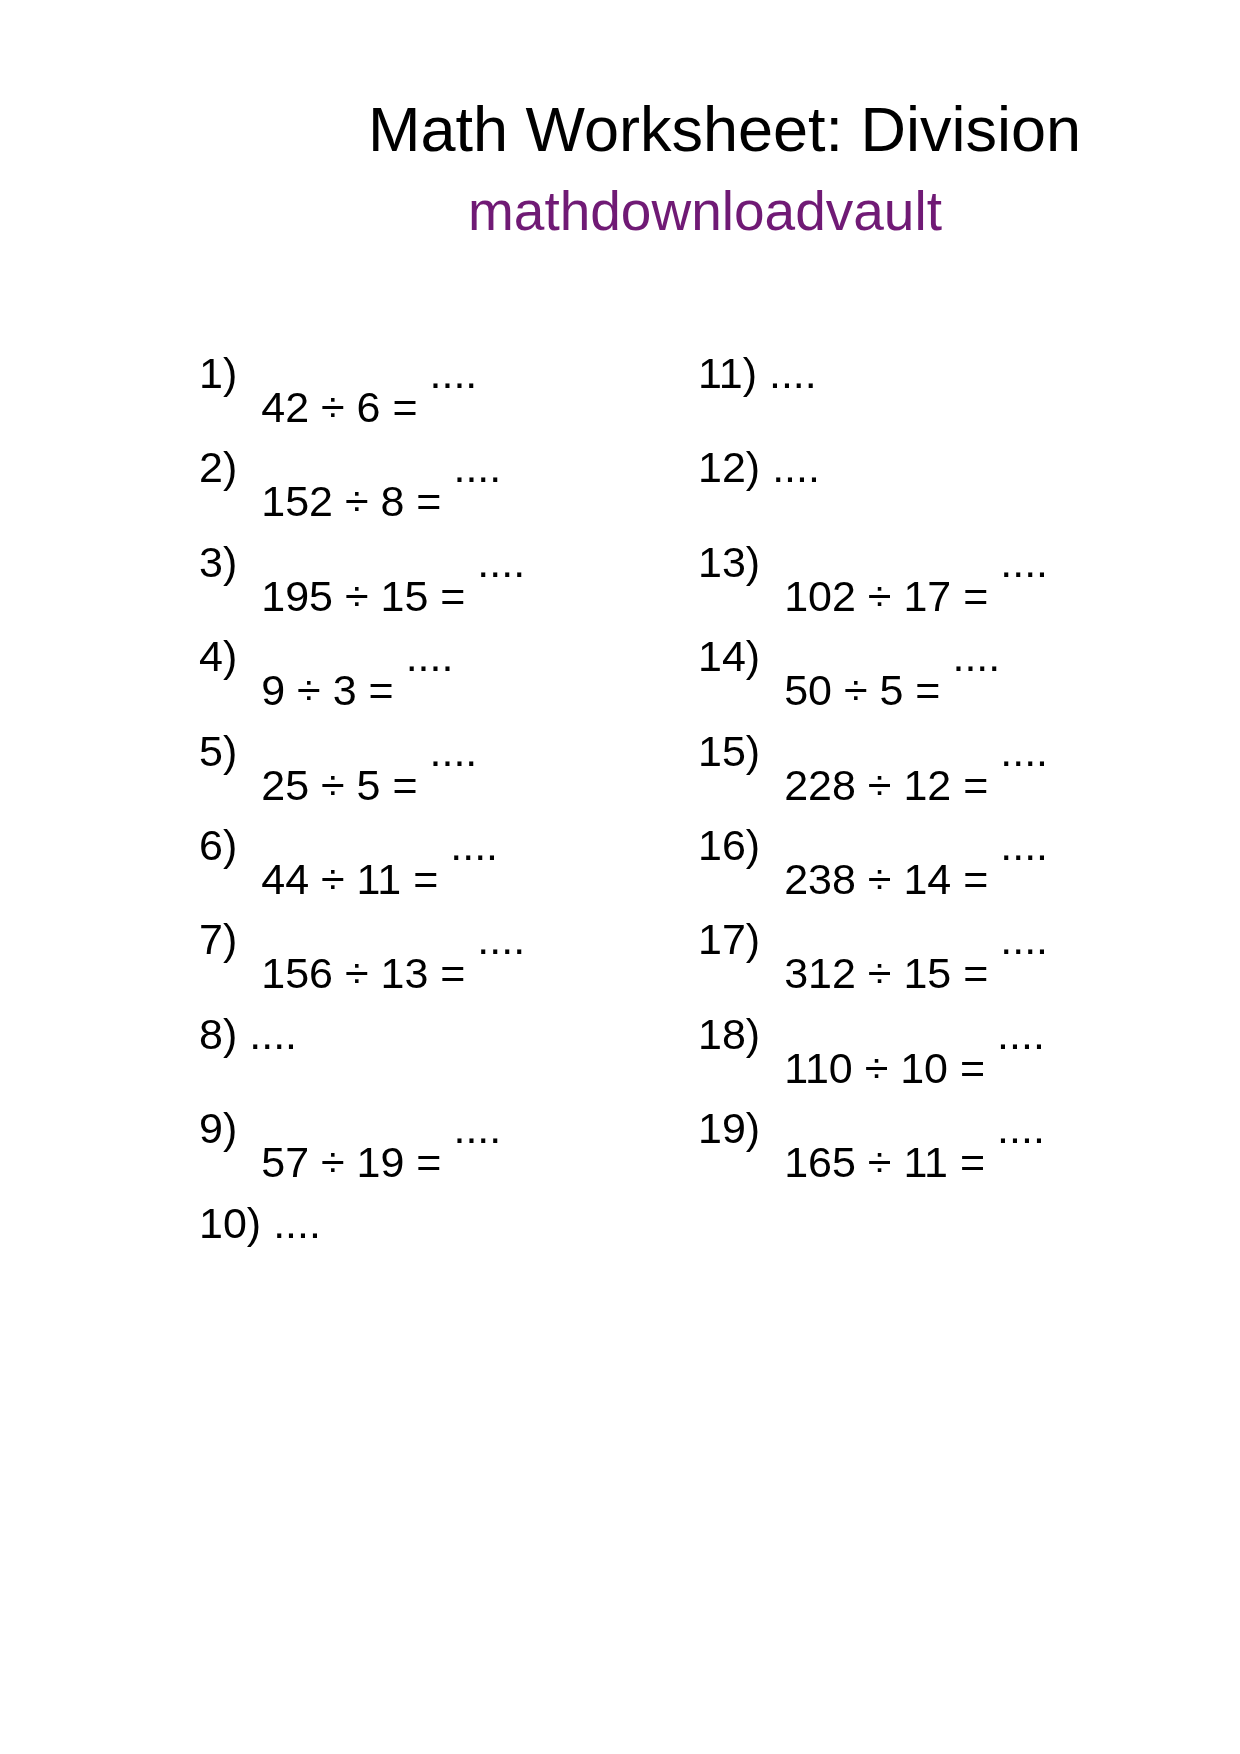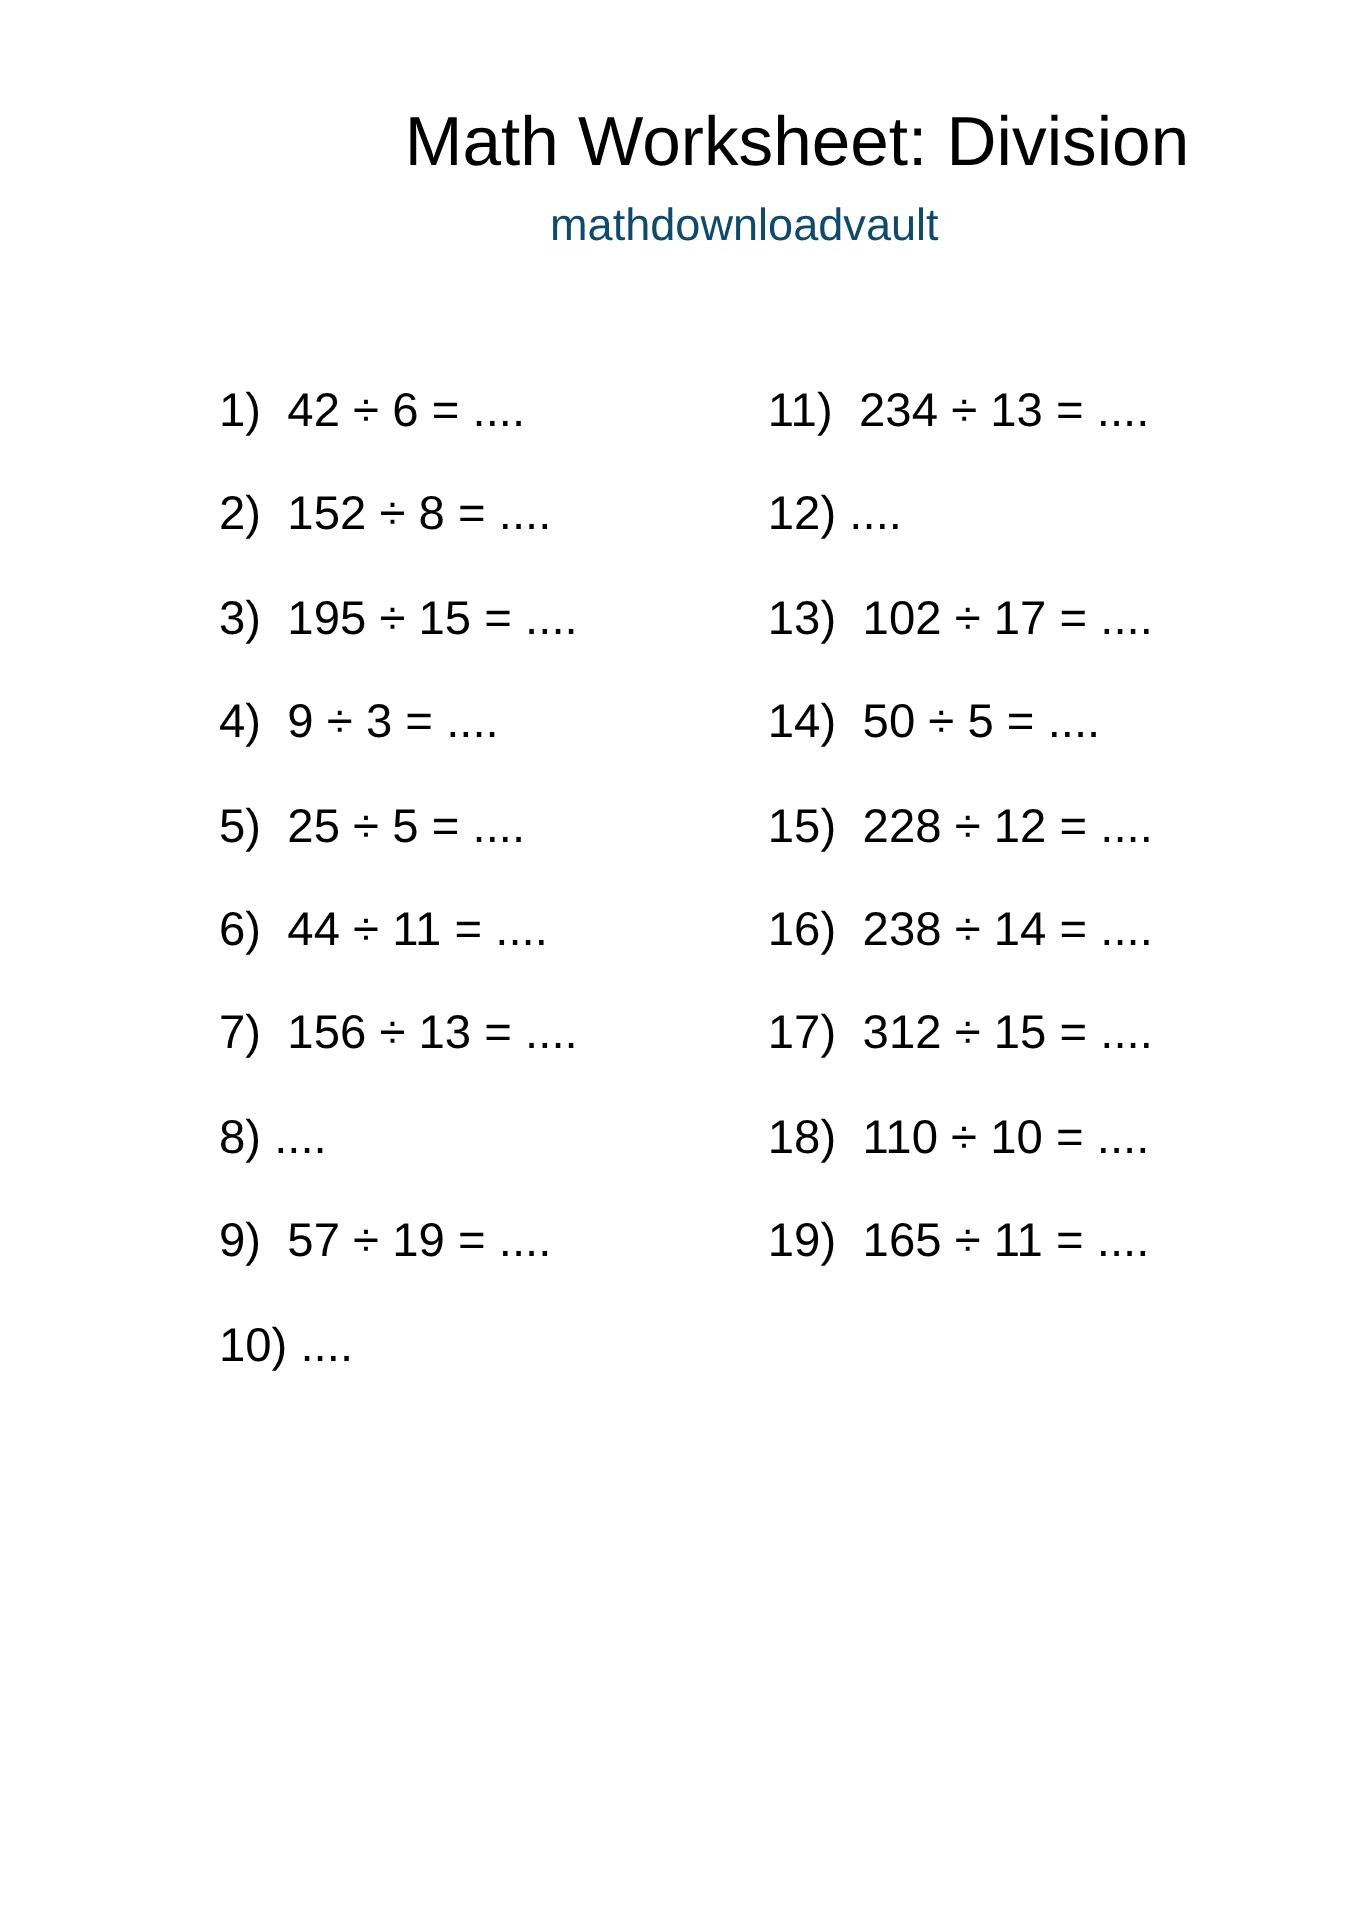--- a/index.html
+++ b/index.html
@@ -1,25 +1,25 @@
 <!DOCTYPE html>
 <html><head>
   <meta charset="utf-8">
   <style>
     html, body { margin: 0; padding: 0; background: #ffffff; }
     body { width: 1240px; height: 1754px; position: relative; overflow: hidden;
            font-family: "Liberation Sans", sans-serif; color: #000; }
     .title { position: absolute; left: 368px; top: 98px; font-size: 63px; line-height: 1; white-space: nowrap; }
-    .subtitle { position: absolute; left: 468px; top: 184px; font-size: 41px; line-height: 1; color: #0c4a6e; white-space: nowrap; margin-left: 32px; }
+    .subtitle { position: absolute; left: 468px; top: 184px; font-size: 55px; line-height: 1; color: #701a75; white-space: nowrap; }
     .col { position: absolute; top: 352px; }
     .col.left { left: 199px; }
     .col.right { left: 698px; }
     .problem { height: 94.4px; font-size: 43px; line-height: 1; white-space: nowrap; display: flex; }
     .num { display: inline-block; }
-    .expr { display: inline-block; margin-left: 24px; }
+    .expr { display: inline-block; margin-left: 24px; margin-top: 34px; }
     .blank { display: inline-block; margin-left: 12px; }
   </style>
 </head>
 <body>
 
 <div class="title">Math Worksheet: Division</div>
 <div class="subtitle">mathdownloadvault</div>
 
 <div class="col left">
   <div class="problem">
@@ -68,21 +68,20 @@
     </div>
   <div class="problem">
       <span class="num">10)</span>
       <span class="blank">....</span>
     </div>
 </div>
 
 <div class="col right">
   <div class="problem">
       <span class="num">11)</span>
-      <span class="expr">234 ÷ 13 =</span>
       <span class="blank">....</span>
     </div>
   <div class="problem">
       <span class="num">12)</span>
       <span class="blank">....</span>
     </div>
   <div class="problem">
       <span class="num">13)</span>
       <span class="expr">102 ÷ 17 =</span>
       <span class="blank">....</span>

